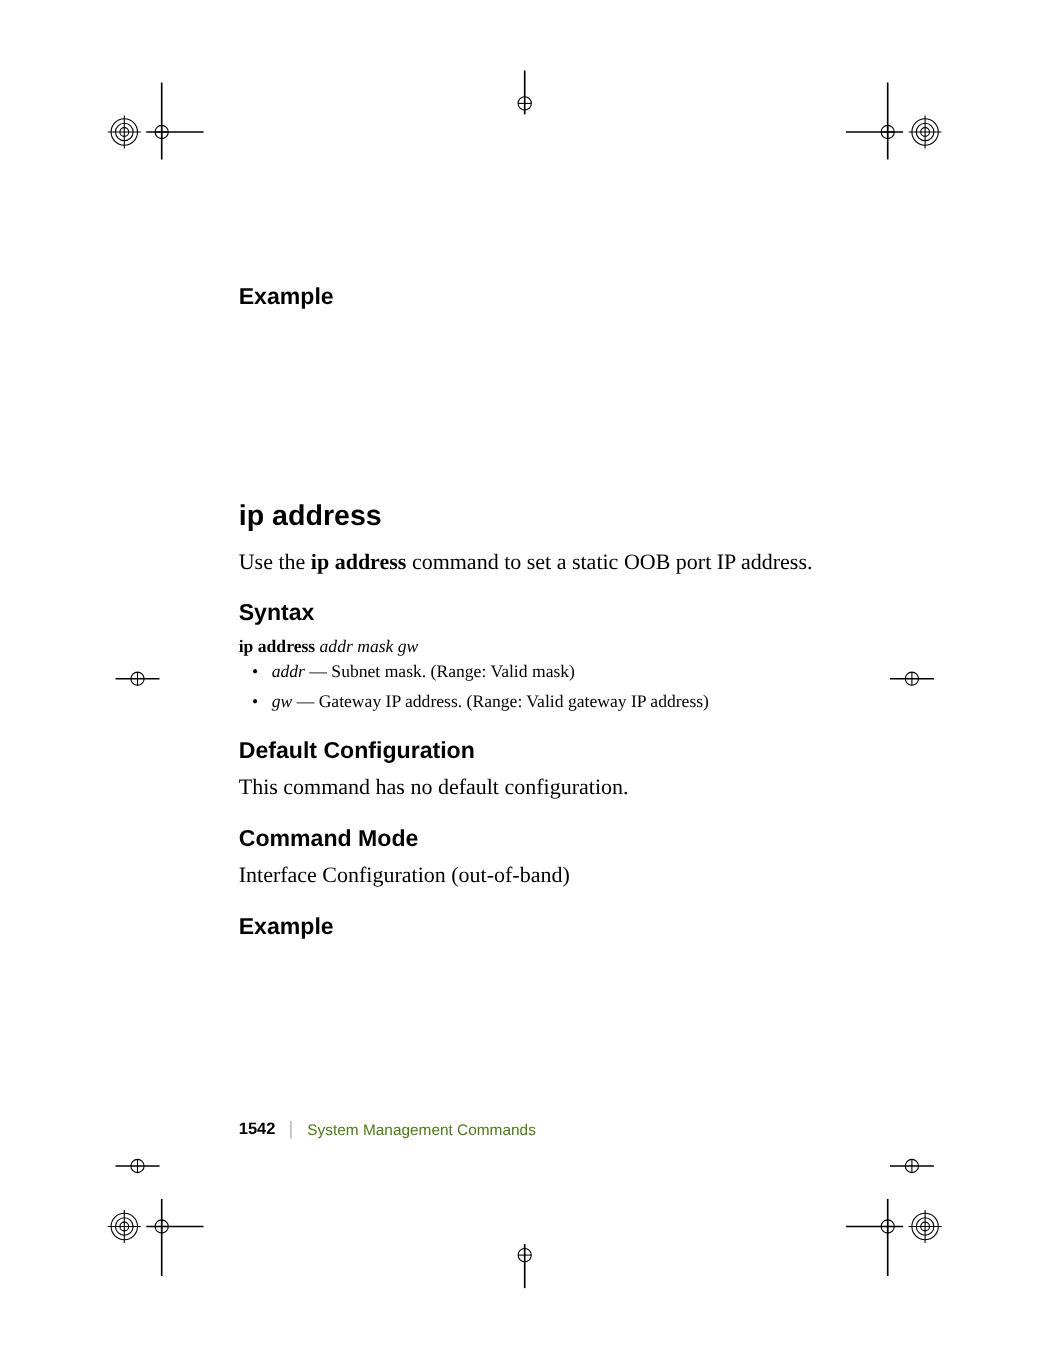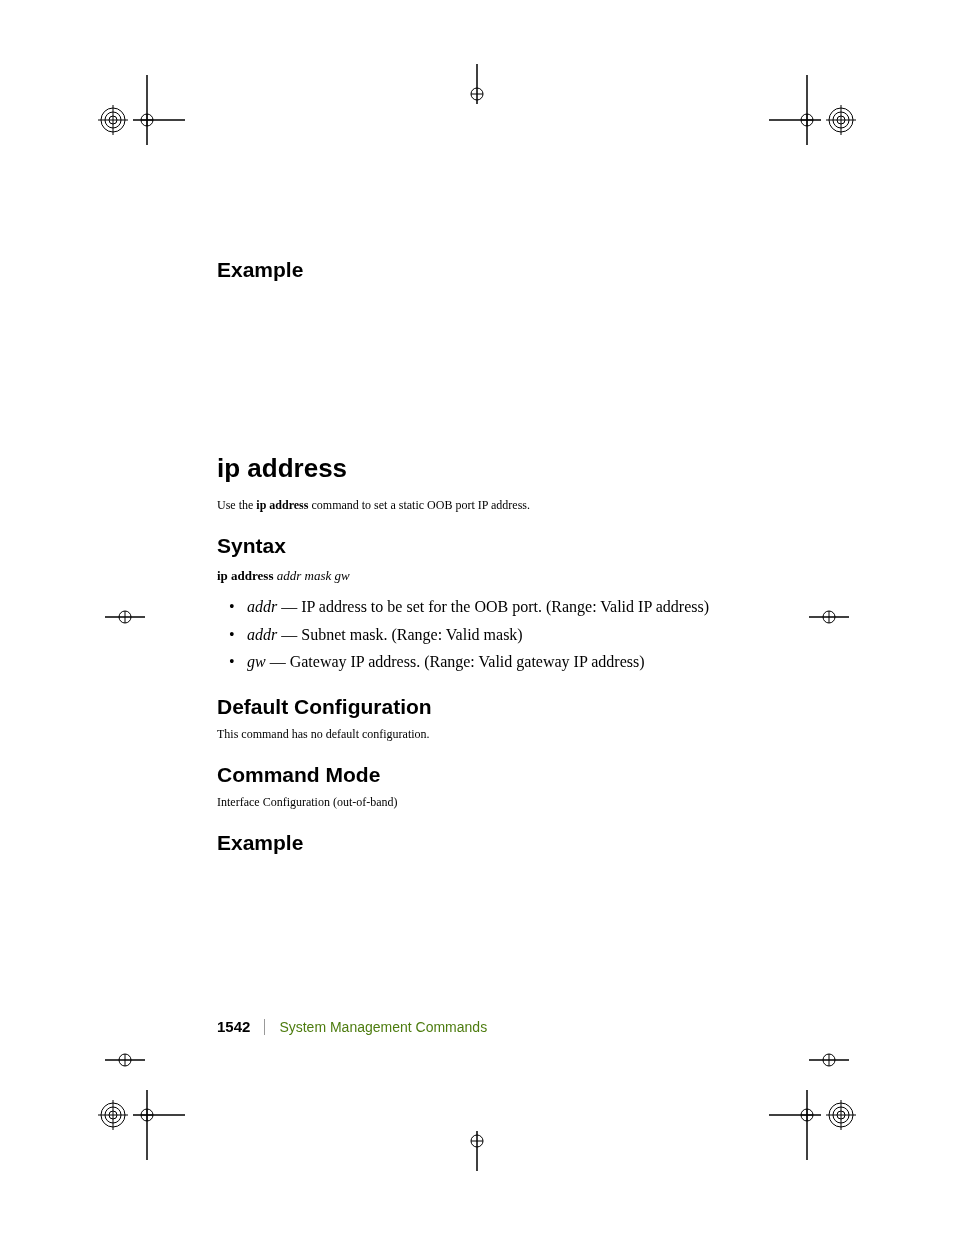--- a/index.html
+++ b/index.html
@@ -27,27 +27,26 @@
       height: 135px;
     }
     .title {
       font-family: Arial, Helvetica, sans-serif;
       font-weight: bold;
       font-size: 26px;
       margin-top: 60px;
       margin-bottom: 12px;
     }
     .para {
-      font-size: 12px;
+      font-size: 20px;
       line-height: 1.5;
       margin-bottom: 20px;
     }
     .syntax-line {
-      font-size: 13px;
-      margin-bottom: 10px;
+      font-size: 16px;
     }
     .bold { font-weight: bold; }
     .ital { font-style: italic; }
     ul.params {
       list-style: none;
       padding-left: 30px;
       margin-bottom: 20px;
     }
     ul.params li {
       font-size: 16px;
@@ -233,21 +232,20 @@
   <p class="para">
     <span>Use the </span><span class="bold">ip address</span><span> command to set a static OOB port IP address.</span>
   </p>
 
   <div class="section-h">Syntax</div>
   <div class="syntax-line">
     <span class="bold">ip address</span>
     <span class="ital">addr mask gw</span>
   </div>
   <ul class="params">
-    <li><span class="ital">addr</span><span> — IP address to be set for the OOB port. (Range: Valid IP address)</span></li>
     <li><span class="ital">addr</span><span> — Subnet mask. (Range: Valid mask)</span></li>
     <li><span class="ital">gw</span><span> — Gateway IP address. (Range: Valid gateway IP address)</span></li>
   </ul>
 
   <div class="section-block">
     <div class="section-h">Default Configuration</div>
     <p class="para">This command has no default configuration.</p>
   </div>
 
   <div class="section-block">

